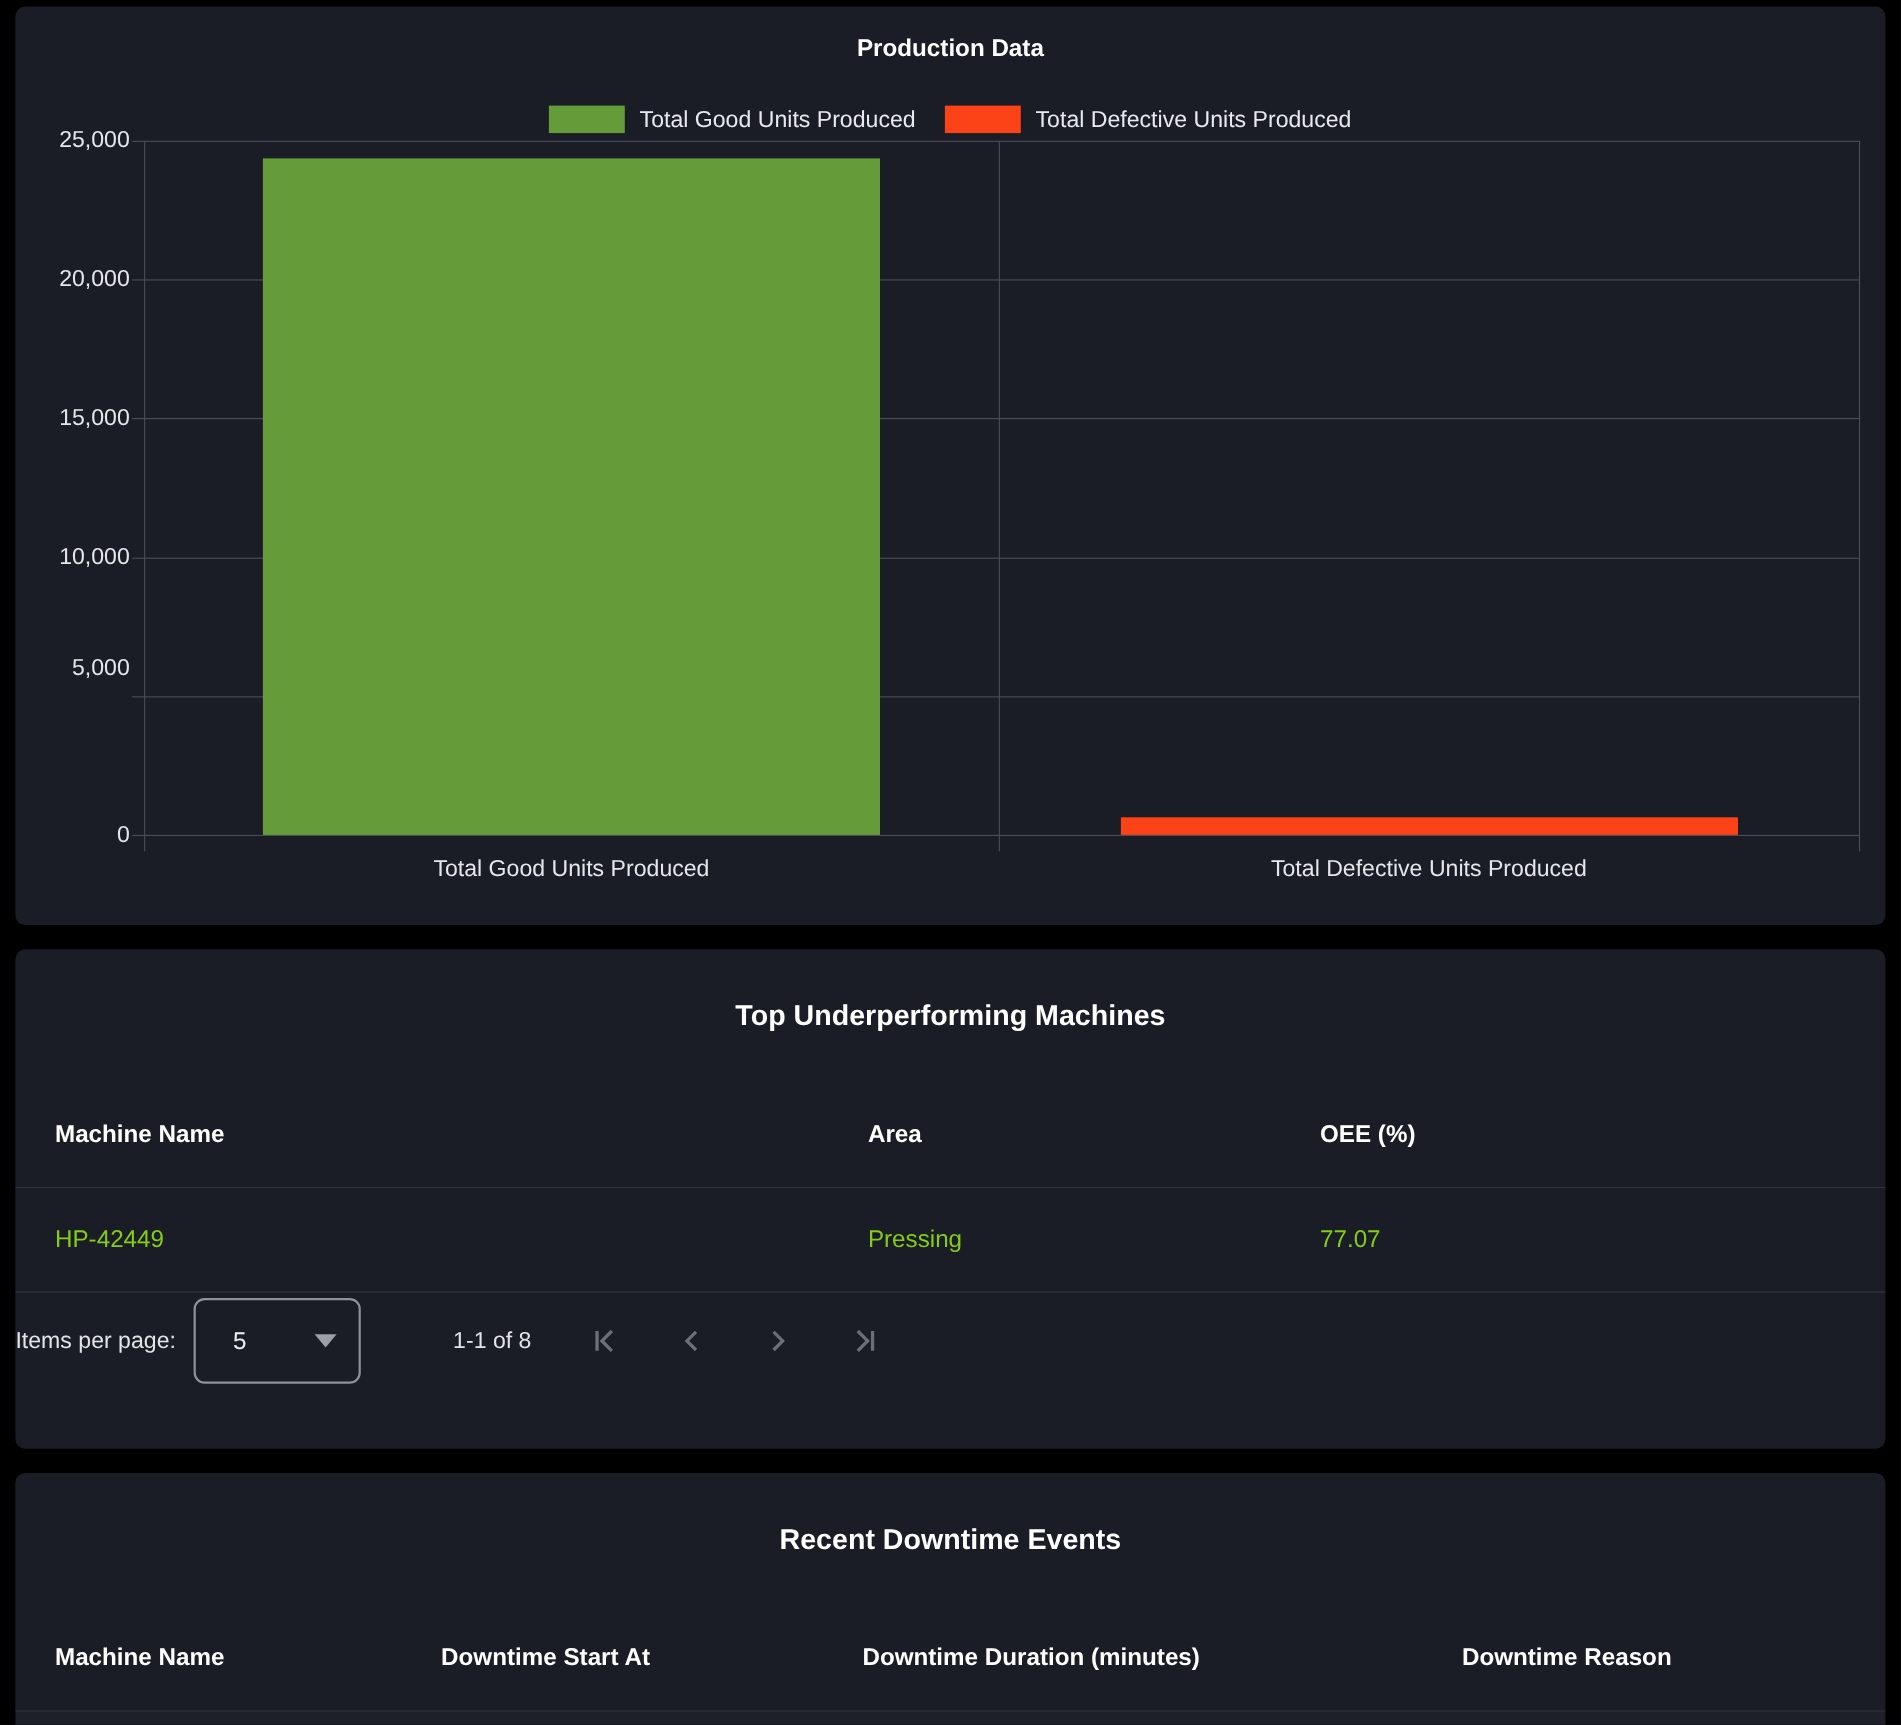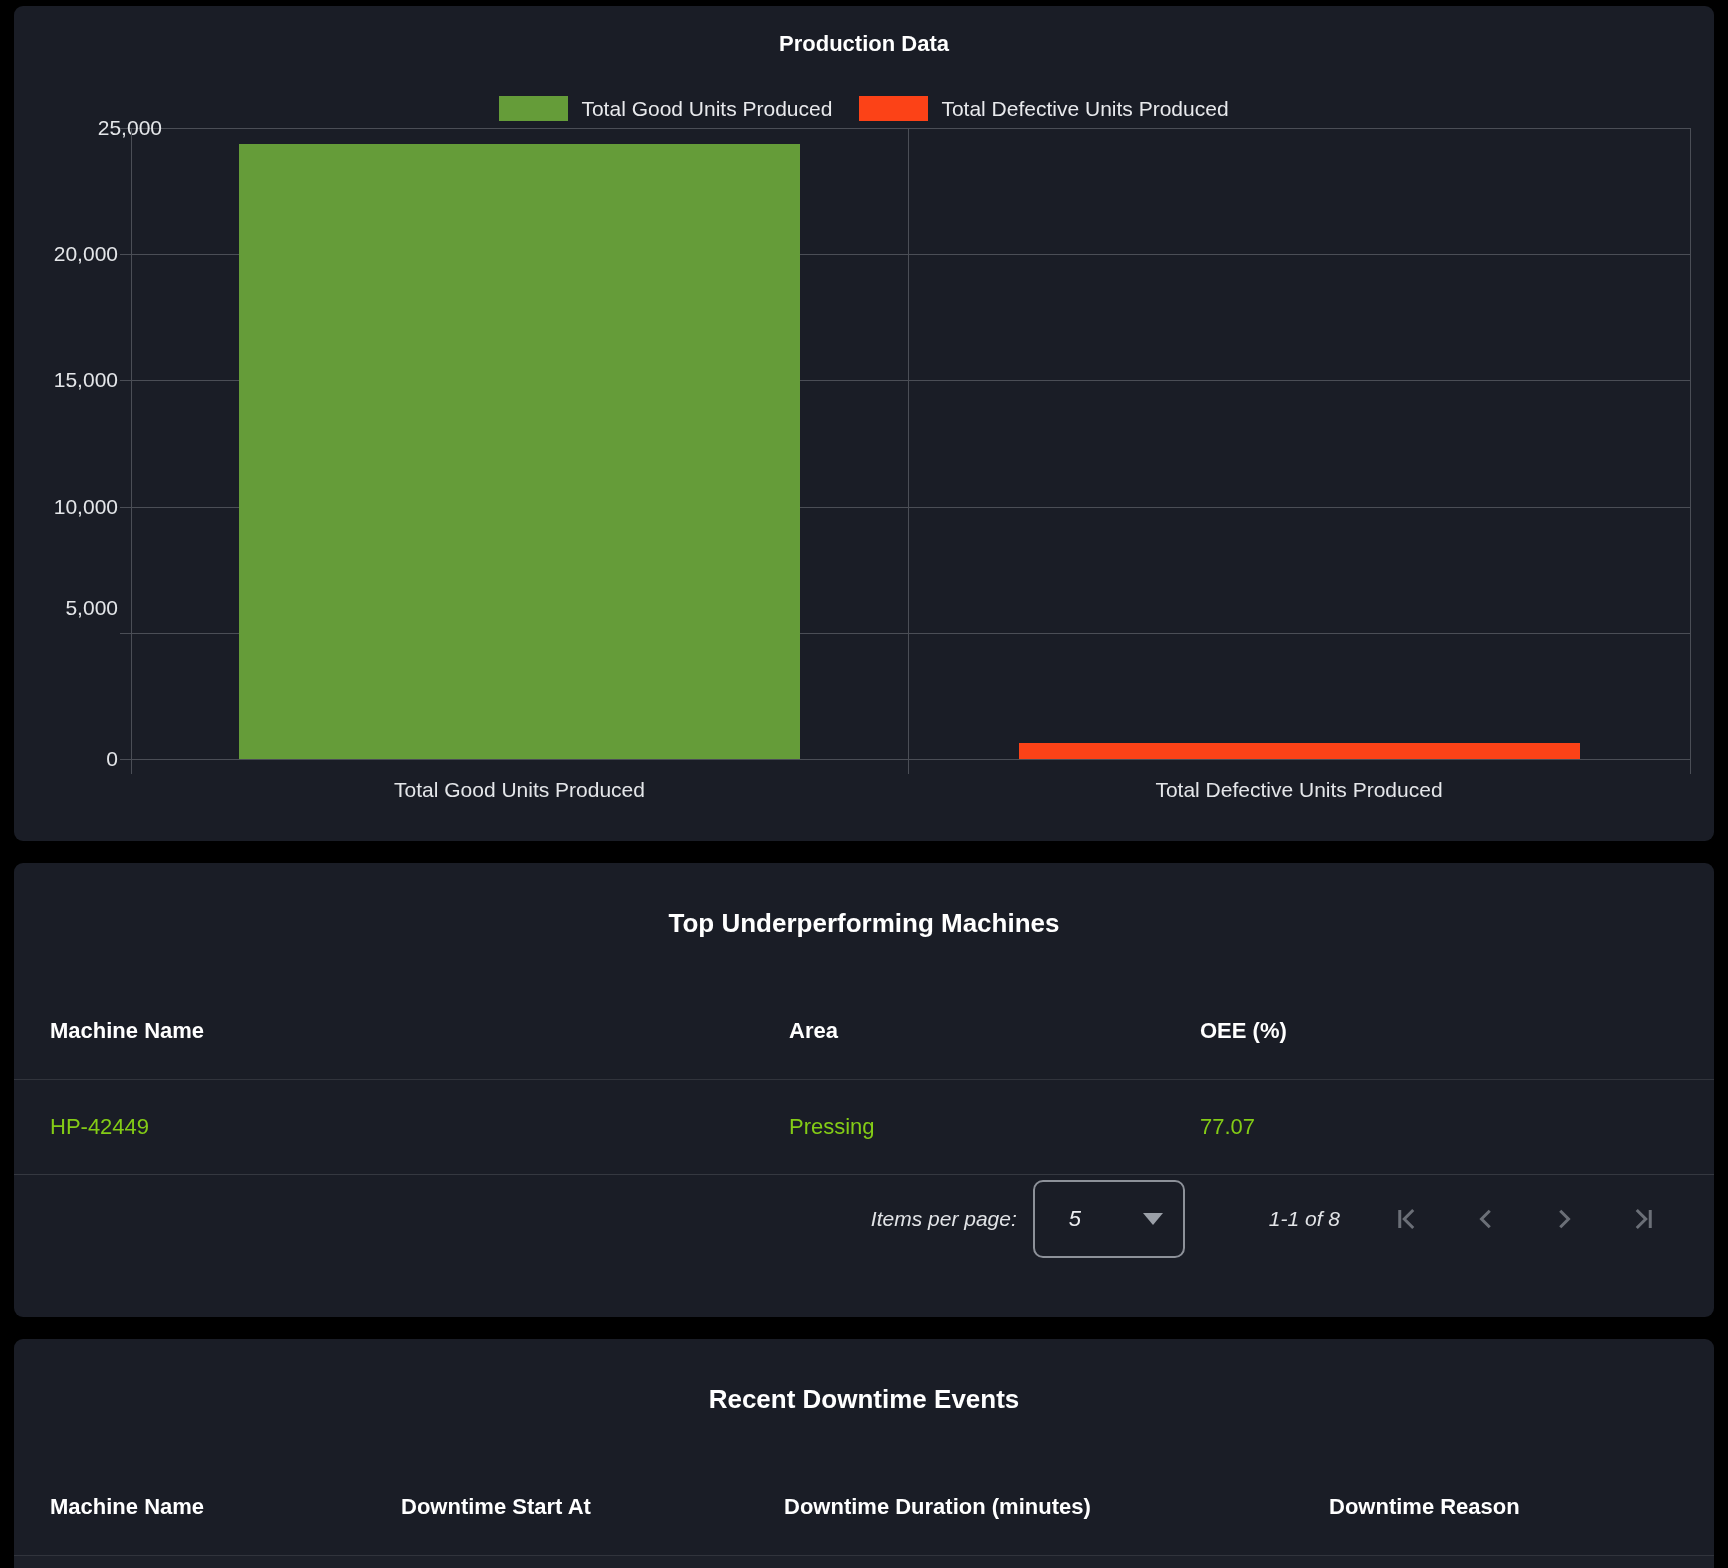--- a/index.html
+++ b/index.html
@@ -52,22 +52,22 @@
   .cols3 { grid-template-columns:775px 411px 514px; }
   .cols4 { grid-template-columns:387px 383px 545px 385px; }
   .th    { font-size:22px; font-weight:bold; color:#ffffff; }
   .tcell { font-size:22px; color:#84cc16; }
   .th:first-child, .tcell:first-child { padding-left:36px; }
   .ghost-row { height:110px; background:rgba(255,255,255,0.015); }
 
   
   .paginator {
     position:absolute; left:0; right:0; top:296px; height:120px;
-    display:flex; align-items:center; justify-content:flex-end;
-    padding-right:48px; box-sizing:border-box;font-style:italic;
+    display:flex; align-items:center; justify-content:flex-start;
+    padding-right:48px; box-sizing:border-box;
   }
   .pg-label { font-size:21px; color:#e2e4e7; margin-right:16px; }
   .pg-select {
     width:152px; height:78px; box-sizing:border-box;
     border:2px solid #8d9199; border-radius:10px;
     display:flex; align-items:center;
     padding:0 20px 0 34px; margin-right:84px;
     font-size:22px; color:#edeef1; background:transparent; cursor:pointer;
   }
   .caret {
@@ -98,21 +98,21 @@
       <div class="ylabel" style="top: 740px;">0</div>
       <div class="hgrid" style="top: 626.8px;"></div>
       <div class="ylabel" style="top: 589px;">5,000</div>
       <div class="hgrid" style="top: 500.6px;"></div>
       <div class="ylabel" style="top: 487.6px;">10,000</div>
       <div class="hgrid" style="top: 374.4px;"></div>
       <div class="ylabel" style="top: 361.4px;">15,000</div>
       <div class="hgrid" style="top: 248.2px;"></div>
       <div class="ylabel" style="top: 235.2px;">20,000</div>
       <div class="hgrid" style="top: 122px;"></div>
-      <div class="ylabel" style="top: 109px; padding-left: 44px;">25,000</div>
+      <div class="ylabel" style="top: 109px;">25,000</div>
       <div class="vgrid" style="left: 117px;"></div>
       <div class="vgrid" style="left: 894px;"></div>
       <div class="vgrid" style="left: 1676px;"></div>
       <div class="bar" style="left: 225px; top: 138px; width: 561px; height: 615px; background: rgb(101, 156, 57);"></div>
       <div class="xlabel" style="left: 205.5px;">Total Good Units Produced</div>
       <div class="bar" style="left: 1004.5px; top: 737px; width: 561px; height: 16px; background: rgb(252, 66, 23);"></div>
       <div class="xlabel" style="left: 985px;">Total Defective Units Produced</div>
     </div>
 </div>
 

